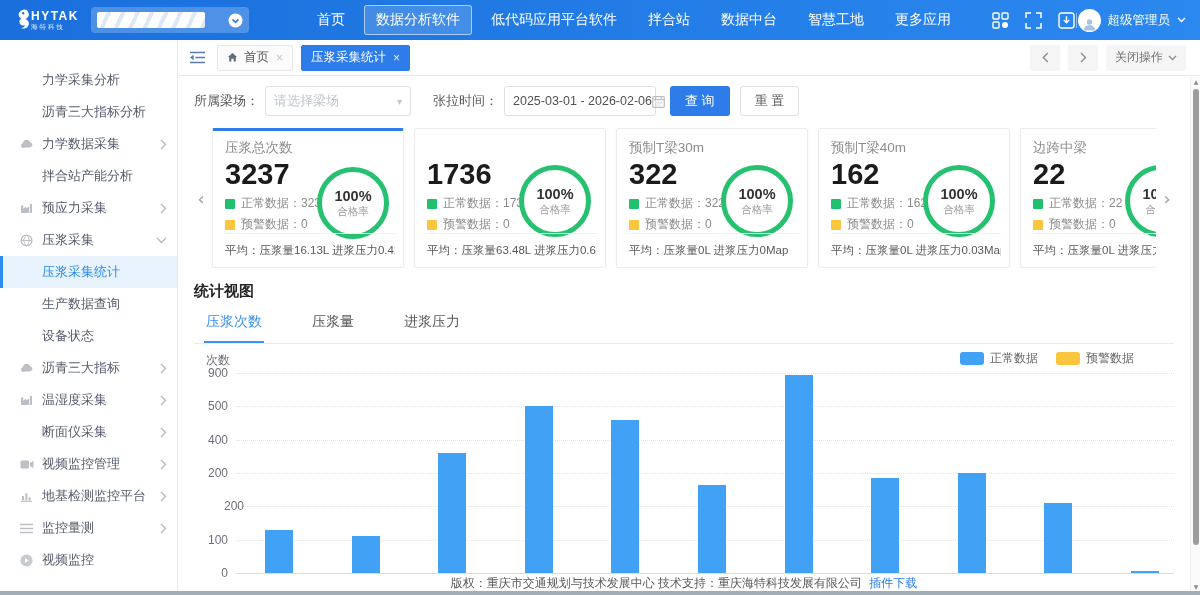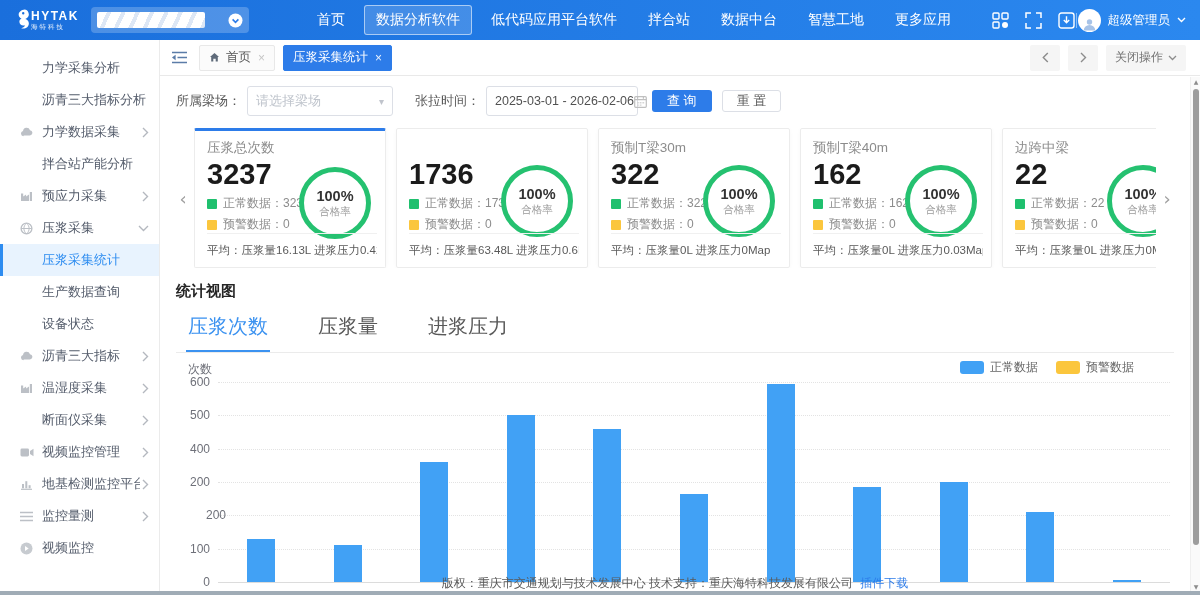--- a/index.html
+++ b/index.html
@@ -21,21 +21,21 @@
   .nav-item.active{background:rgba(255,255,255,.16);border-color:rgba(255,255,255,.55);}
   .topbar-right{margin-left:auto;display:flex;align-items:center;gap:1px;}
   .top-icon{display:flex;cursor:pointer;}
   .top-divider{width:1px;height:15px;background:rgba(255,255,255,.45);}
   .user{display:flex;align-items:center;gap:7px;cursor:pointer;}
   .avatar{width:23px;height:23px;border-radius:50%;background:#fff;display:flex;align-items:flex-end;justify-content:center;overflow:hidden;}
   .user-name{font-size:12.5px;}
 
   
   .body-row{flex:1;display:flex;min-height:0;}
-  #sidebar{width:160px;flex:none;background:#fff;border-right:1px solid #ebebeb;padding-top:12px;overflow:hidden;}
+  #sidebar{width:178px;flex:none;background:#fff;border-right:1px solid #ebebeb;padding-top:24px;overflow:hidden;}
   .side-item{height:32px;display:flex;align-items:center;padding:0 10px 0 17px;font-size:13px;cursor:pointer;border-left:3px solid transparent;}
   .side-item .s-icon{width:22px;flex:none;display:flex;align-items:center;}
   .side-item .s-label{flex:1;white-space:nowrap;overflow:hidden;color:#545c6b;}
   .side-item .s-arrow{flex:none;display:flex;margin-left:2px;}
   .side-item.active{background:#e8f3fe;border-left-color:#2d8cf0;}
   .side-item.active .s-label{color:#2d8cf0;}
 
   .right-col{flex:1;display:flex;flex-direction:column;min-width:0;}
   .tabbar{height:36px;flex:none;background:#fff;border-bottom:1px solid #e9e9e9;display:flex;align-items:center;padding:0 14px 0 10px;}
   .collapse{margin:0 12px 0 2px;display:flex;cursor:pointer;}
@@ -48,21 +48,21 @@
 
   .main{flex:1;background:#fff;padding:10px 16px 0;display:flex;flex-direction:column;min-height:0;position:relative;margin-right:10px;}
 
   
   .filter-row{display:flex;align-items:center;flex:none;height:30px;margin-bottom:12px;font-size:13px;color:#595959;}
   .f-label{margin-right:6px;white-space:nowrap;}
   .select-box{width:146px;height:30px;border:1px solid #dcdfe6;border-radius:3px;display:flex;align-items:center;padding:0 8px;color:#bfc4cc;font-size:13px;margin-right:22px;cursor:pointer;}
   .select-box .caret{margin-left:auto;color:#c0c4cc;font-size:10px;}
   .date-box{width:152px;height:30px;border:1px solid #dcdfe6;border-radius:3px;display:flex;align-items:center;padding:0 8px;color:#515151;font-size:12.5px;margin-right:14px;cursor:pointer;white-space:nowrap;}
   .date-box .cal{margin-left:auto;display:flex;}
-  .btn{height:22px;padding:0 14px;border-radius:3px;font-size:13px;cursor:pointer;display:flex;align-items:center;border:1px solid transparent;white-space:nowrap;}
+  .btn{height:30px;padding:0 14px;border-radius:3px;font-size:13px;cursor:pointer;display:flex;align-items:center;border:1px solid transparent;white-space:nowrap;}
   .btn.primary{background:#2d7ce9;color:#fff;margin-right:10px;}
   .btn.plain{background:#fff;border-color:#dcdfe6;color:#595959;}
 
   
   .carousel{flex:none;height:140px;display:flex;align-items:center;margin-bottom:12px;}
   .car-arrow{flex:none;width:14px;color:#a0a0a0;font-size:18px;cursor:pointer;display:flex;justify-content:center;font-family:"DejaVu Sans",sans-serif;}
   .cards{flex:1;display:flex;gap:10px;overflow:hidden;height:140px;margin:0 4px;}
   .card{flex:0 0 192px;height:140px;border:1px solid #ececec;border-radius:2px;padding:10px 12px 0;position:relative;background:#fff;box-shadow:0 1px 4px rgba(0,0,0,.03);}
   .card.hl{border-top:3px solid #2d7ce9;padding-top:8px;}
   .card-title{font-size:13.5px;color:#8c8c8c;height:18px;white-space:nowrap;}
@@ -71,21 +71,21 @@
   .sq{width:10px;height:10px;border-radius:1px;flex:none;}
   .sq.g{background:#1fc06e;}.sq.y{background:#fbc63d;}
   .ring{position:absolute;right:14px;top:36px;width:72px;height:72px;border:5px solid #25c170;border-radius:50%;display:flex;flex-direction:column;align-items:center;justify-content:center;background:#fff;}
   .ring b{font-size:14.5px;color:#333;}
   .ring i{font-style:normal;font-size:10.5px;color:#9b9b9b;margin-top:1px;}
   .card-avg{position:absolute;left:12px;right:8px;bottom:0;height:34px;border-top:1px solid #f0f0f0;display:flex;align-items:center;font-size:11.5px;color:#595959;white-space:nowrap;overflow:hidden;}
 
   
   .stats-head{font-size:15px;font-weight:bold;color:#262626;flex:none;margin-top:2px;}
   .stats-tabs{flex:none;display:flex;border-bottom:1px solid #ebebeb;margin-top:2px;padding-left:10px;}
-  .stab{padding:10px 2px;margin-right:46px;font-size:20px;color:#595959;cursor:pointer;border-bottom:2px solid transparent;}
+  .stab{padding:10px 2px;margin-right:46px;font-size:14px;color:#595959;cursor:pointer;border-bottom:2px solid transparent;}
   .stab.active{color:#3b92f0;border-bottom-color:#3b92f0;}
 
   
   .chart{flex:1;position:relative;min-height:0;overflow:hidden;}
   .ylabel{position:absolute;left:12px;top:8px;font-size:12px;color:#6e7079;}
   .legend{position:absolute;right:40px;top:6px;display:flex;gap:18px;z-index:2;}
   .lg-item{display:flex;align-items:center;gap:6px;font-size:12px;color:#666;cursor:pointer;}
   .lg-sw{width:24px;height:13px;border-radius:3px;}
   .gridline{position:absolute;border-top:1px dotted #e3e3e3;}
   .gridline.zero{border-top-style:solid;border-top-color:#dcdcdc;}
@@ -517,21 +517,21 @@
             <div class="tick" style="top: 188.667px; left: 2px;">100</div>
             <div class="gridline" style="top: 162.333px; left: 42px; width: 952px;"></div>
             <div class="tick" style="top: 155.333px; left: 18px;">200</div>
             <div class="gridline" style="top: 129px; left: 42px; width: 952px;"></div>
             <div class="tick" style="top: 122px; left: 2px;">200</div>
             <div class="gridline" style="top: 95.6667px; left: 42px; width: 952px;"></div>
             <div class="tick" style="top: 88.6667px; left: 2px;">400</div>
             <div class="gridline" style="top: 62.3333px; left: 42px; width: 952px;"></div>
             <div class="tick" style="top: 55.3333px; left: 2px;">500</div>
             <div class="gridline" style="top: 29px; left: 42px; width: 952px;"></div>
-            <div class="tick" style="top: 22px; left: 2px;">600</div>
+            <div class="tick" style="top: 22px; left: 2px;">900</div>
             <div class="bar" style="left: 71.2727px; width: 28px; top: 185.667px; height: 43.3333px; background: rgb(65, 161, 245);"></div>
             <div class="bar" style="left: 157.818px; width: 28px; top: 192.333px; height: 36.6667px; background: rgb(65, 161, 245);"></div>
             <div class="bar" style="left: 244.364px; width: 28px; top: 109px; height: 120px; background: rgb(65, 161, 245);"></div>
             <div class="bar" style="left: 330.909px; width: 28px; top: 62.3333px; height: 166.667px; background: rgb(65, 161, 245);"></div>
             <div class="bar" style="left: 417.455px; width: 28px; top: 75.6667px; height: 153.333px; background: rgb(65, 161, 245);"></div>
             <div class="bar" style="left: 504px; width: 28px; top: 140.667px; height: 88.3333px; background: rgb(65, 161, 245);"></div>
             <div class="bar" style="left: 590.545px; width: 28px; top: 30.6667px; height: 198.333px; background: rgb(65, 161, 245);"></div>
             <div class="bar" style="left: 677.091px; width: 28px; top: 134px; height: 95px; background: rgb(65, 161, 245);"></div>
             <div class="bar" style="left: 763.636px; width: 28px; top: 129px; height: 100px; background: rgb(65, 161, 245);"></div>
             <div class="bar" style="left: 850.182px; width: 28px; top: 159px; height: 70px; background: rgb(65, 161, 245);"></div>

